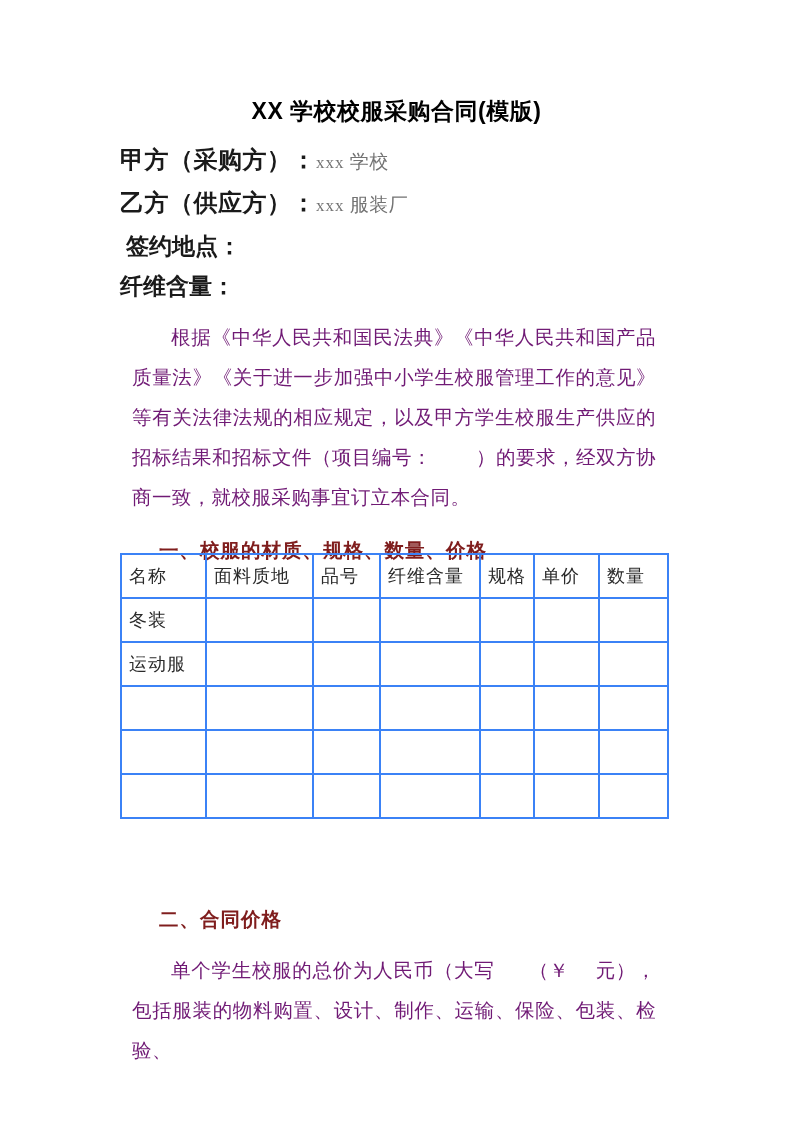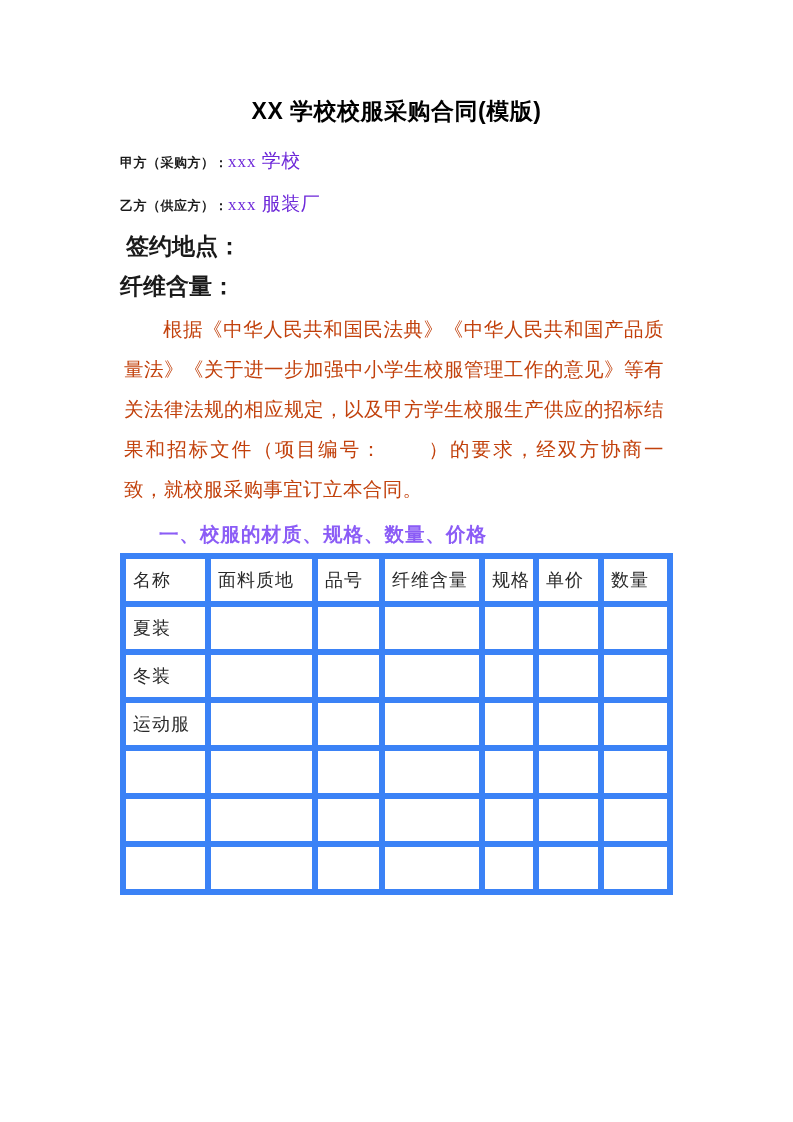--- a/index.html
+++ b/index.html
@@ -49,26 +49,26 @@
 
   .party-line {
     font-size: 20px;
     line-height: 40px;
     white-space: nowrap;
     letter-spacing: 0.5px;
   }
   .party-label {
     font-family: "Liberation Sans", "DejaVu Sans", sans-serif;
     font-weight: bold;
-    font-size: 13px;
+    font-size: 24px;
   }
   .party-value {
     font-family: "Liberation Serif", "DejaVu Serif", serif;
     font-size: 19px;
-    color: #6d28d9;
+    color: #737373;
   }
   .party-value .lat {
     font-family: "Liberation Serif", "DejaVu Serif", serif;
     font-size: 17px;
     letter-spacing: 1px;
   }
 
   .field-line {
     font-family: "Liberation Sans", "DejaVu Sans", sans-serif;
     font-weight: bold;
@@ -78,52 +78,52 @@
   }
   .field-line.indented { padding-left: 6px; }
 
   .para {
     font-size: 19.5px;
     line-height: 40px;
     text-indent: 39px;
     text-align: justify;
     text-justify: inter-ideograph;
     letter-spacing: 0.4px;
-    color: #c2410c;
-    margin: 4px;
+    color: #701a75;
+    margin: 12px;
   }
   .para.spaced { text-align-last: left; }
 
   .section-heading {
     font-family: "Liberation Sans", "DejaVu Sans", sans-serif;
     font-weight: bold;
     font-size: 19.5px;
     line-height: 40px;
     text-indent: 39px;
     letter-spacing: 1px;
-    color: #8b5cf6;
+    color: #7f1d1d;
     margin: 0;
   }
 
   .gap { display: inline-block; }
   .gap-sm { width: 34px; }
   .gap-md { width: 44px; }
   .gap-lg { width: 26px; }
 
   
   .spec-table {
     position: absolute;
     left: 120px;
     top: 553px;
     width: 547px;
     border-collapse: collapse;
     table-layout: fixed;
   }
   .spec-table td {
-    border: 6px solid #3b82f6;
+    border: 2px solid #3b82f6;
     height: 42px;
     padding: 0 7px;
     font-size: 18px;
     font-family: "Liberation Serif", "DejaVu Serif", serif;
     color: #2a2a2a;
     vertical-align: middle;
     letter-spacing: 1px;
     overflow: hidden;
     white-space: nowrap;
   }
@@ -184,29 +184,20 @@
       <tr>
         <td>名称</td>
         <td>面料质地</td>
         <td>品号</td>
         <td>纤维含量</td>
         <td>规格</td>
         <td>单价</td>
         <td>数量</td>
       </tr>
       <tr>
-        <td>夏装</td>
-        <td></td>
-        <td></td>
-        <td></td>
-        <td></td>
-        <td></td>
-        <td></td>
-      </tr>
-      <tr>
         <td>冬装</td>
         <td></td>
         <td></td>
         <td></td>
         <td></td>
         <td></td>
         <td></td>
       </tr>
       <tr>
         <td>运动服</td>
@@ -240,14 +231,19 @@
         <td></td>
         <td></td>
         <td></td>
         <td></td>
         <td></td>
         <td></td>
       </tr>
     </tbody>
   </table>
 
+  <div class="lower">
+    <p class="section-heading">二、合同价格</p>
+
+    <p class="para spaced"><span>单个学生校服的总价为人民币（大写</span><span class="gap gap-sm"></span><span>（￥</span><span class="gap gap-lg"></span><span>元），包括服装的物料购置、设计、制作、运输、保险、包装、检验、</span></p>
+  </div>
 
 </div>
 
 </body></html>

